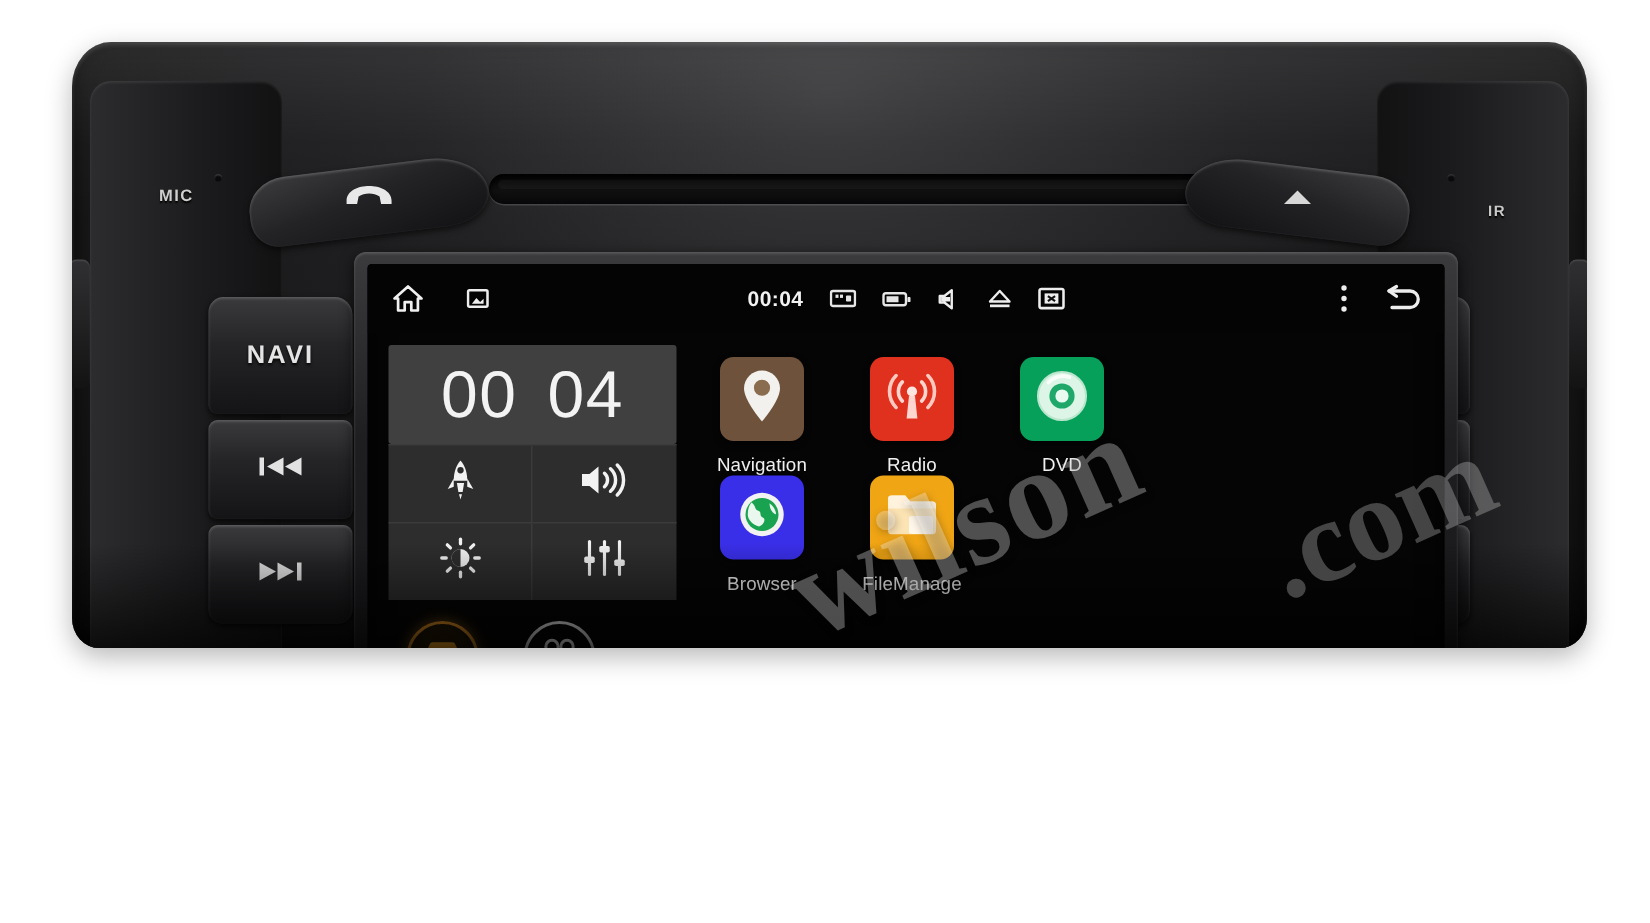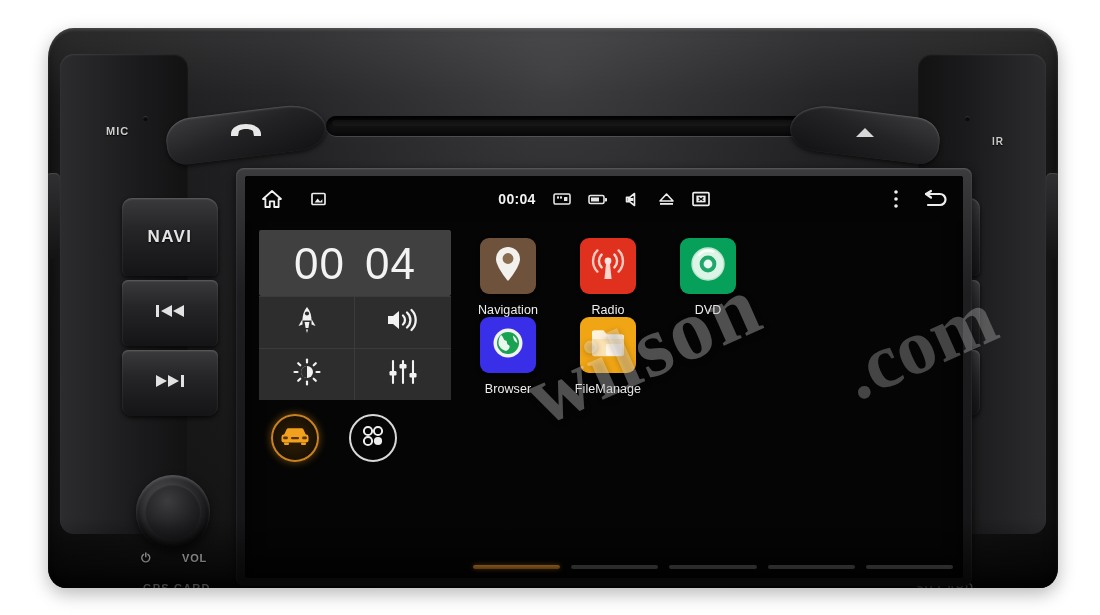--- a/index.html
+++ b/index.html
@@ -16,21 +16,21 @@
     position: relative;
     width: 1100px;
     height: 615px;
     background: #ffffff;
   }
 
   
   #unit-body {
     position: absolute;
     left: 48px;  top: 28px;
-    width: 1010px; height: 560px;
+    width: 1010px; height: 404px;
     background:
       radial-gradient(ellipse at 50% 8%, #3a3a3c 0%, #222224 38%, #171718 70%, #0d0d0e 100%);
     border-radius: 26px 26px 18px 18px / 30px 30px 20px 20px;
     box-shadow:
       inset 0 2px 3px rgba(255,255,255,.14),
       inset 0 -6px 14px rgba(0,0,0,.75),
       0 6px 18px rgba(0,0,0,.28);
     overflow: hidden;
   }
   
@@ -122,21 +122,21 @@
 
   
   .pbtn {
     position:absolute; width:96px;
     background: linear-gradient(180deg,#3a3a3d 0%,#252528 40%,#141416 100%);
     box-shadow: inset 0 1px 2px rgba(255,255,255,.20), 0 2px 4px rgba(0,0,0,.7);
     display:flex; align-items:center; justify-content:center;
     color:#e4e4e4; font-size:17px; font-weight:700; letter-spacing:1.4px;
     text-shadow: 0 1px 2px rgba(0,0,0,.9);
   }
-  .pbtn.left  { left: 74px; }
+  .pbtn.left  { left: 91px; }
   .pbtn.right { right: 78px; }
 
   #btn-navi  { top:170px;  height:78px; border-radius: 10px 12px 6px 6px; }
   #btn-prev  { top:252px;  height:66px; border-radius: 6px; }
   #btn-next  { top:322px;  height:66px; border-radius: 6px 6px 10px 10px; }
 
   #btn-band  { top:170px;  height:78px; border-radius: 12px 10px 6px 6px; }
   #btn-setup { top:252px;  height:66px; border-radius: 6px; }
   #btn-dimm  { top:322px;  height:66px; border-radius: 6px 6px 10px 10px; }
 

